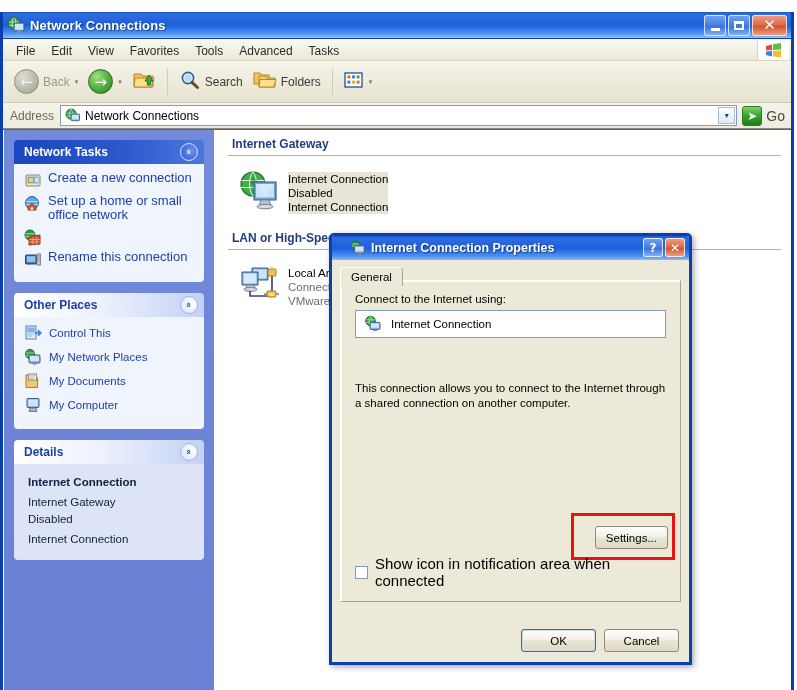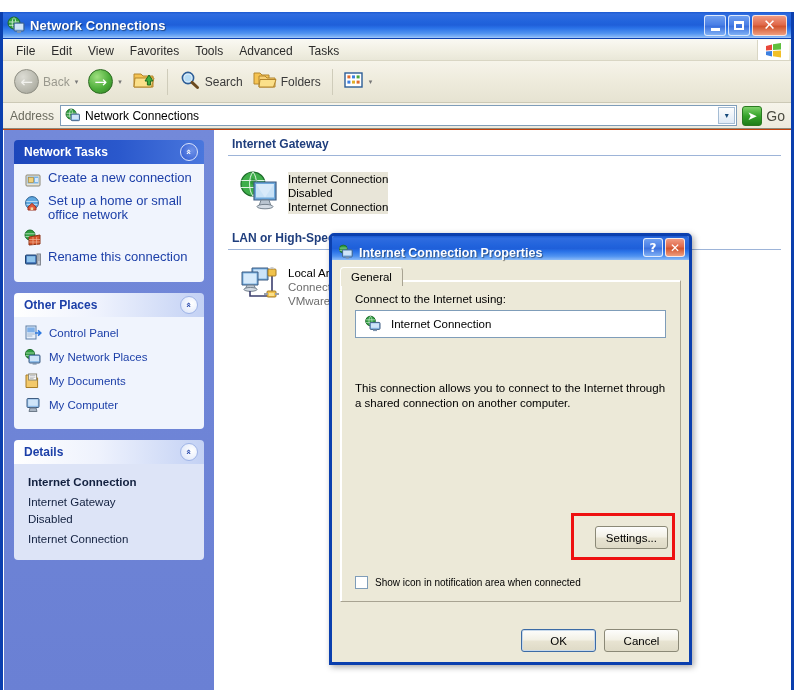--- a/index.html
+++ b/index.html
@@ -215,21 +215,21 @@
     border: 3px solid #0b3fae;
     border-radius: 5px 5px 0 0;
     box-shadow: 2px 2px 6px rgba(0,0,0,0.35);
     overflow: hidden;
   }
   #dlg-title {
     height: 24px;
     background: linear-gradient(to bottom,
        #1a58cf 0%, #2f6ce0 10%, #2163dc 40%, #1f5fd9 52%,
        #2a72e8 64%, #4f92f0 84%, #8cbbf8 100%);
-    display: flex; align-items: flex-end; padding-left: 6px; position: relative;
+    display: flex; align-items: center; padding-left: 18px; position: relative;
   }
   #dlg-title .dt-text {
     color: #fff; font-size: 12.5px; font-weight: bold;
     text-shadow: 1px 1px 1px rgba(0,0,0,0.45); margin-left: 5px;
   }
   #dlg-btns { position: absolute; right: 4px; top: 2px; display: flex; gap: 2px; }
   .dlg-b {
     width: 20px; height: 19px; border-radius: 3px;
     border: 1px solid rgba(255,255,255,0.8);
     display: flex; align-items: center; justify-content: center;
@@ -284,21 +284,21 @@
   }
   .xp-btn.default { border: 1px solid #3c6ba5; box-shadow: 0 0 0 1px #c8d9ea inset; }
   #chk-row {
     position: absolute; left: 14px; bottom: 12px;
     display: flex; align-items: center;
   }
   #chk-box {
     width: 13px; height: 13px; background: #fff; border: 1px solid #7f9db9;
     margin-right: 7px; flex: 0 0 auto;
   }
-  #chk-label { font-size: 10px; color: #000; }
+  #chk-label { font-size: 15px; color: #000; }
   #dlg-footer {
     position: absolute; right: 10px; bottom: 10px;
     display: flex; gap: 8px;
   }
 
   
   #btm-strip {
     position: absolute; left: 0; right: 0; bottom: 0; height: 4px;
     background: #4a62c8;
   }
@@ -500,21 +500,21 @@
 
           <div class="place-row">
             <span class="place-ico">
               <svg width="18" height="18" viewBox="0 0 18 18">
                 <rect x="2" y="2" width="10" height="13" fill="#e8f0fb" stroke="#5d7fa8"></rect>
                 <rect x="3.2" y="3.4" width="7.6" height="5" fill="#7fb0e8"></rect>
                 <path d="M3.2 10 H10.8 M3.2 12 H8.4" stroke="#8da3bf" stroke-width="0.8"></path>
                 <path d="M11 9 L16.5 9 M14 6.4 L16.8 9 L14 11.6" stroke="#2f7ae0" stroke-width="1.6" fill="none"></path>
               </svg>
             </span>
-            <span class="place-txt">Control Panel</span>
+            <span class="place-txt">Control This</span>
           </div>
 
           <div class="place-row">
             <span class="place-ico">
               <svg width="18" height="18" viewBox="0 0 18 18">
                 <circle cx="6" cy="6" r="4.6" fill="#2f9e3f" stroke="#1d6b2a"></circle>
                 <path d="M1.5 5 H10.5 M1.6 7.6 H10.4" stroke="#dff2e2" fill="none" stroke-width="0.6"></path>
                 <rect x="5" y="7" width="11" height="8" rx="1" fill="#8fbce8" stroke="#3f5d82"></rect>
                 <rect x="6" y="8" width="9" height="5" fill="#cfe4f8"></rect>
                 <rect x="8.6" y="15" width="4" height="1.6" fill="#7d93ad"></rect>

